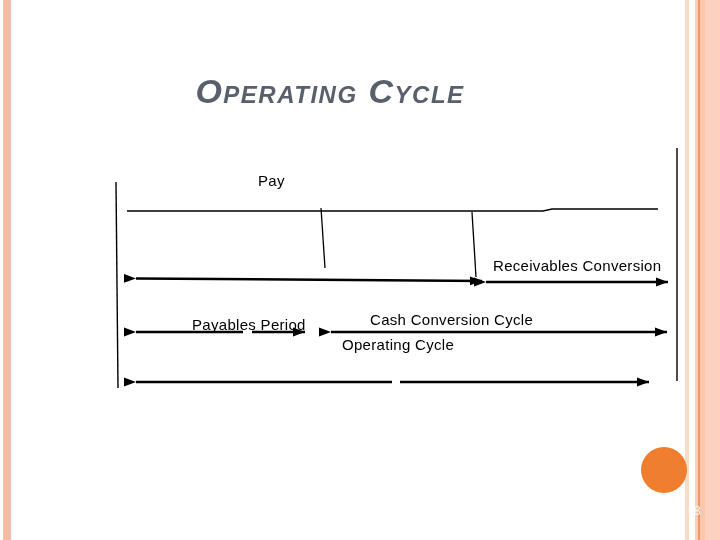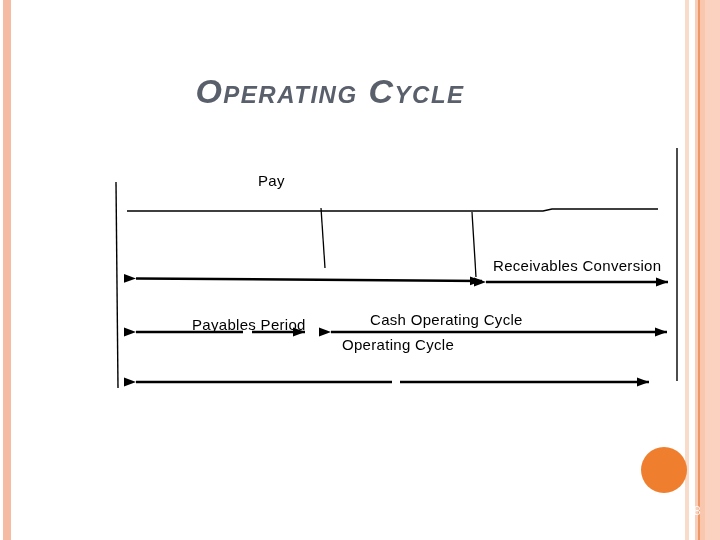--- a/index.html
+++ b/index.html
@@ -76,17 +76,17 @@
     <path d="M331,332 H667" stroke="#000" stroke-width="2.5" fill="none" marker-start="url(#ah)" marker-end="url(#ah)"></path>
     <path d="M136,382 H392 M400,382 H649" stroke="#000" stroke-width="2.5" fill="none" marker-start="url(#ah)" marker-end="url(#ah)"></path>
 
     <circle cx="664" cy="470" r="23" fill="#ef7f2e"></circle>
   </svg>
 
   <div class="lbl" id="lbl-pay">Pay</div>
 
   <div class="lbl" id="lbl-receivables">Receivables Conversion</div>
   <div class="lbl" id="lbl-payables">Payables Period</div>
-  <div class="lbl" id="lbl-ccc">Cash Operating Cycle</div>
+  <div class="lbl" id="lbl-ccc">Cash Conversion Cycle</div>
   <div class="lbl" id="lbl-oc">Operating Cycle</div>
 
   <div class="page-num">8</div>
 </div>
 
 </body></html>

